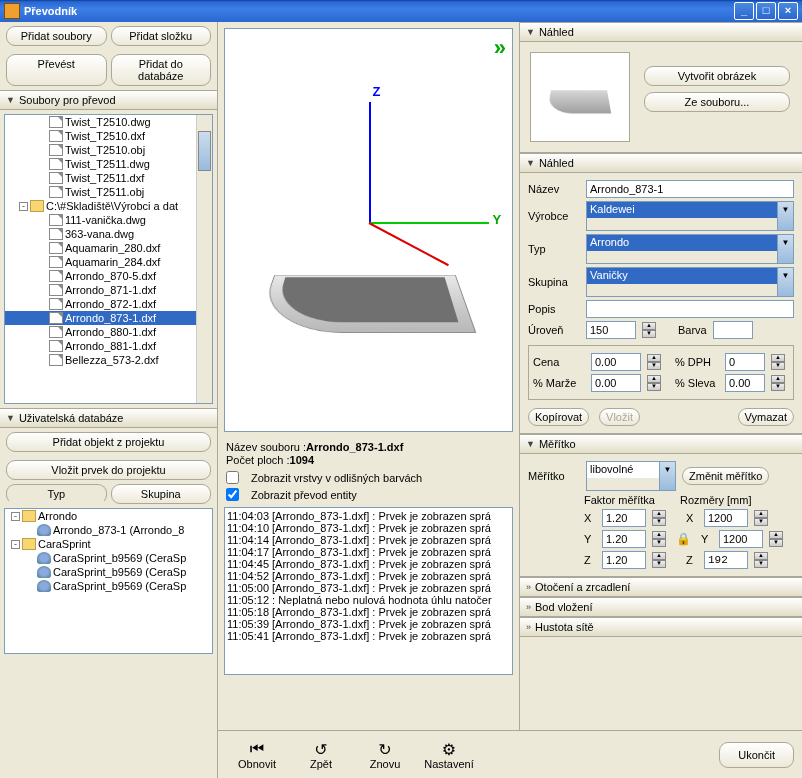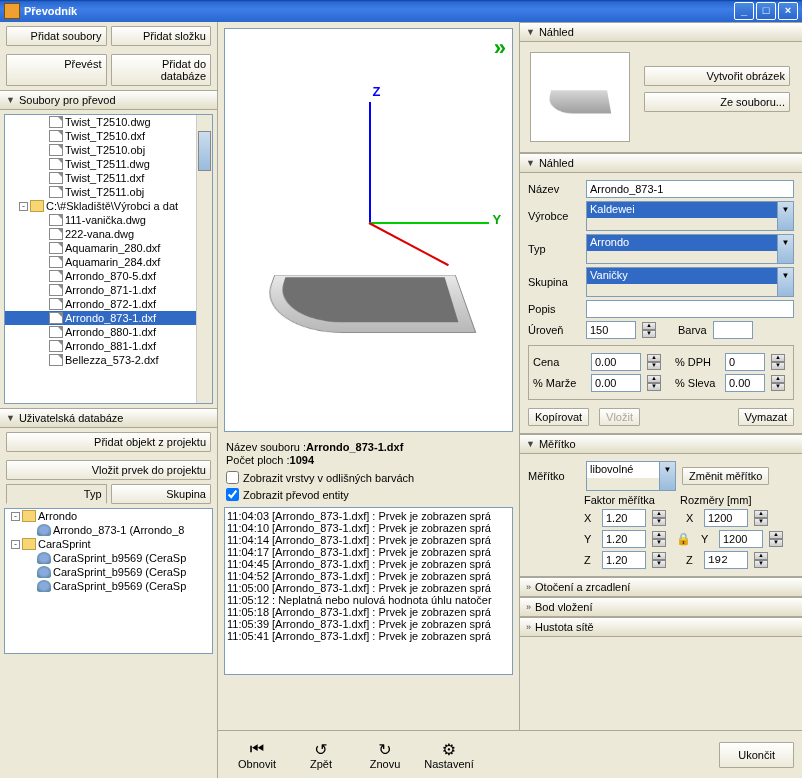--- a/index.html
+++ b/index.html
@@ -7,21 +7,21 @@
 .titlebar{height:22px;background:linear-gradient(#0a3f9e,#2966d0 8%,#3d7ee6 40%,#2966d0);color:#fff;display:flex;align-items:center;padding:0 4px;font-weight:bold}
 .titlebar .icon{width:16px;height:16px;background:#f0a030;margin-right:4px;border:1px solid #805000}
 .winbtns{margin-left:auto;display:flex;gap:2px}
 .winbtn{width:20px;height:18px;background:linear-gradient(#4a8ae0,#2966d0);border:1px solid #fff;border-radius:2px;color:#fff;text-align:center;line-height:14px;font-weight:bold;font-family:Arial}
 .content{display:flex;height:756px}
 .col{display:flex;flex-direction:column}
 .left{width:218px;border-right:1px solid #aca899}
 .mid{width:302px;border-right:1px solid #aca899}
 .right{flex:1}
 .btnrow{display:flex;padding:4px 6px;gap:4px}
-.btn{background:linear-gradient(#fff,#ece9d8);border:1px solid #aca899;border-radius:1px;padding:3px 4px;flex:1;text-align:right;cursor:pointer}
+.btn{background:linear-gradient(#fff,#ece9d8);border:1px solid #aca899;border-radius:9px;padding:3px 4px;flex:1;text-align:center;cursor:pointer}
 .btn.sm{padding:2px 6px;flex:none}
 .btn.dis{color:#aca899}
 .panelhdr{background:linear-gradient(#fff,#e2dec7);border:1px solid #aca899;border-left:none;border-right:none;padding:3px 6px;display:flex;align-items:center;gap:4px;font-weight:normal}
 .chev{font-size:9px;color:#444}
 .tree{background:#fff;border:1px solid #7f9db9;margin:4px;overflow:auto;position:relative}
 .tree.files{height:290px}
 .tree.db{height:146px}
 .node{padding:1px 2px;white-space:nowrap;display:flex;align-items:center;gap:2px}
 .node.sel{background:#316ac5;color:#fff}
 .ico{width:14px;height:12px;display:inline-block}
@@ -36,21 +36,21 @@
 .axz{position:absolute;width:2px;height:120px;background:#00f;left:0;top:-120px}
 .axy{position:absolute;width:120px;height:2px;background:#0c0;left:0;top:0}
 .axx{position:absolute;width:90px;height:2px;background:#d00;left:0;top:0;transform:rotate(28deg);transform-origin:left}
 .lbl{position:absolute;font-weight:bold;font-size:13px}
 .tray{position:absolute;left:40px;bottom:60px;width:200px;height:120px}
 .trayb{width:200px;height:100px;background:linear-gradient(#e8e8e8,#b8b8b8);border-radius:0 0 0 80px;transform:perspective(400px) rotateX(55deg);border:1px solid #888}
 .trayt{position:absolute;top:8px;left:14px;width:172px;height:78px;background:#707070;border-radius:0 0 0 65px;transform:perspective(400px) rotateX(55deg)}
 .arrow{position:absolute;right:6px;top:6px;font-size:22px;color:#0a0;font-weight:bold}
 .info{padding:2px 8px}
 .info div{margin:1px 0}
-.cb{margin:2px 8px;display:flex;align-items:center;gap:4px}
+.cb{margin:2px 8px;display:flex;align-items:center;gap:12px}
 .log{background:#fff;border:1px solid #7f9db9;margin:4px 6px;height:168px;overflow:auto;font-size:10px;padding:2px}
 .log div{white-space:nowrap}
 .rpanel{border-bottom:1px solid #aca899}
 .form{padding:4px 8px}
 .frow{display:flex;align-items:center;margin:3px 0;gap:6px}
 .flab{width:52px}
 .inp{border:1px solid #7f9db9;background:#fff;padding:1px 3px;height:18px;flex:1}
 .inp.sel{background:#316ac5;color:#fff}
 .sel-dd{width:16px;background:linear-gradient(#cde,#9bd);border-left:1px solid #7f9db9;text-align:center;font-size:8px;line-height:16px}
 .selwrap{display:flex;border:1px solid #7f9db9;flex:1;height:30px}
@@ -132,21 +132,21 @@
           <span>C:\#Skladiště\Výrobci a dat</span>
         </div>
         <div class="node">
           <span class="ind" style="width:40px"></span>
           <span class="ico f"></span>
           <span>111-vanička.dwg</span>
         </div>
         <div class="node">
           <span class="ind" style="width:40px"></span>
           <span class="ico f"></span>
-          <span>222-vana.dwg</span>
+          <span>363-vana.dwg</span>
         </div>
         <div class="node">
           <span class="ind" style="width:40px"></span>
           <span class="ico f"></span>
           <span>Aquamarin_280.dxf</span>
         </div>
         <div class="node">
           <span class="ind" style="width:40px"></span>
           <span class="ico f"></span>
           <span>Aquamarin_284.dxf</span>

